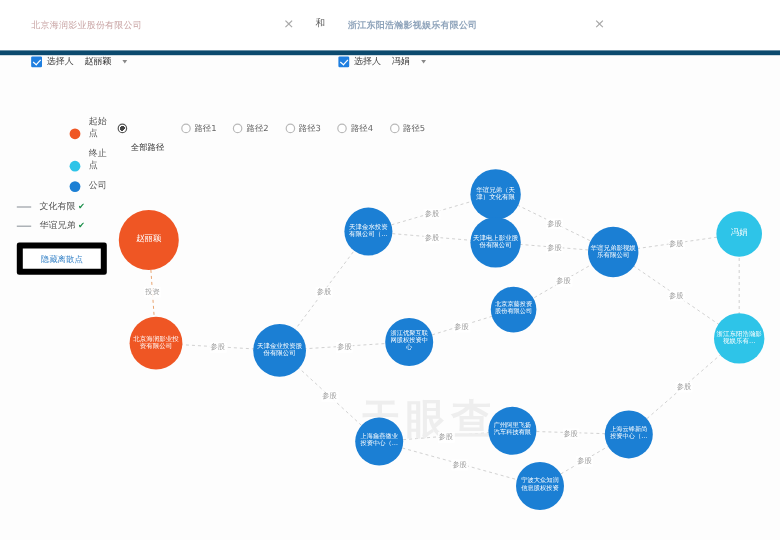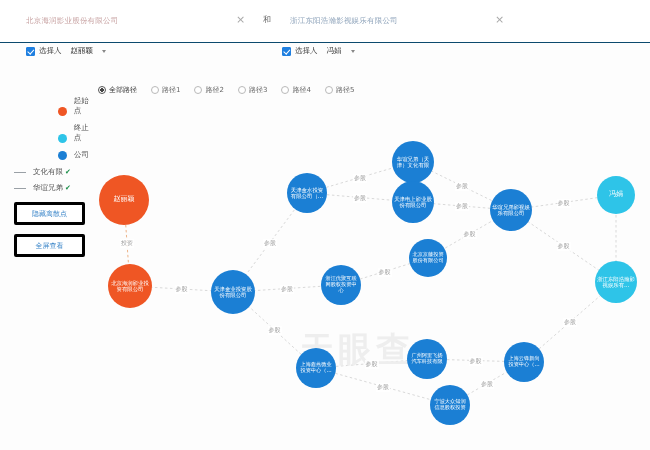--- a/index.html
+++ b/index.html
@@ -19,39 +19,39 @@
     background: #fdfdfd;
     overflow: hidden;
   }
 
   
   .topbar {
     position: absolute;
     left: 0; top: 0;
     width: 650px; height: 42px;
     background: #ffffff;
-    border-bottom: 1px solid #0c4a6e;
+    border-bottom: 4px solid #0c4a6e;
   }
   .search-field {
     position: absolute;
     top: 11px;
     height: 20px;
     display: flex;
     align-items: center;
   }
   .sf-left  { left: 26px;  width: 230px; }
   .sf-right { left: 290px; width: 215px; }
   .sf-text {
     font-size: 7.5px;
     color: #c8a3a3;
     white-space: nowrap;
     letter-spacing: .2px;
     filter: blur(.25px);
   }
-  .sf-right .sf-text { color: #8fa4bb; }
+  .sf-right .sf-text { color: #8fa4bb; font-weight: bold; }
   .clear-x {
     position: absolute;
     top: 14px;
     font-size: 11px;
     color: #a8a8a8;
     line-height: 12px;
     cursor: pointer;
   }
   .x-left  { left: 236px; }
   .x-right { left: 495px; }
@@ -120,34 +120,34 @@
     border: 1px solid #b9b9b9;
     border-radius: 50%;
     margin-right: 3px;
     background: #fff;
   }
   .radio-item.on .radio-dot {
     border-color: #555;
     background: radial-gradient(circle, #444 0 45%, #fff 46% 100%);
   }
   .radio-label { font-size: 7px; color: #666; }
-  .radio-item.on .radio-label { color: #333; }
+  .radio-item.on .radio-label { color: #333; margin-top: 33px; }
 
   
   .legend { position: absolute; left: 14px; top: 96px; width: 82px; }
   .lg-row { display: flex; align-items: flex-end; margin-bottom: 7px; padding-left: 44px; }
   .lg-dot { width: 9px; height: 9px; border-radius: 50%; margin-right: 7px; }
   .lg-text { font-size: 7.5px; color: #555; }
   .lg-line-row { display: flex; align-items: center; margin-bottom: 6px; margin-top: 3px; }
   .lg-line { width: 12px; height: 0; border-top: 1.4px solid #9aa0a6; margin-right: 7px; }
   .lg-check { color: #1b8f4a; font-size: 7px; margin-left: 2px; }
 
   .side-btn {
     width: 65px; height: 17px;
-    border: 3px solid #000000;
+    border: 5px solid #000000;
     border-radius: 2px;
     background: #ffffff;
     color: #3b86c9;
     font-size: 7px;
     margin-top: 9px;
     cursor: pointer;
     display: flex; align-items: center; justify-content: center;
     font-family: "DejaVu Sans", "Liberation Sans", sans-serif;
   }
 
@@ -276,21 +276,20 @@
       <span class="lg-text">文化有限</span>
       <span class="lg-check">✔</span>
     </div>
     <div class="lg-line-row">
       <span class="lg-line"></span>
       <span class="lg-text">华谊兄弟</span>
       <span class="lg-check">✔</span>
     </div>
 
     <div class="side-btn">隐藏离散点</div>
-    <div class="side-btn">全屏查看</div>
   </div>
 
   <div class="graph" id="graph">
     <svg class="links" id="links">
         <path d="M124,138 L130,224" class="hot"></path>
         <path d="M130,224 L233,230"></path>
         <path d="M233,230 L307,131"></path>
         <path d="M307,131 L413,100"></path>
         <path d="M307,131 L413,140"></path>
         <path d="M413,100 L413,140"></path>

